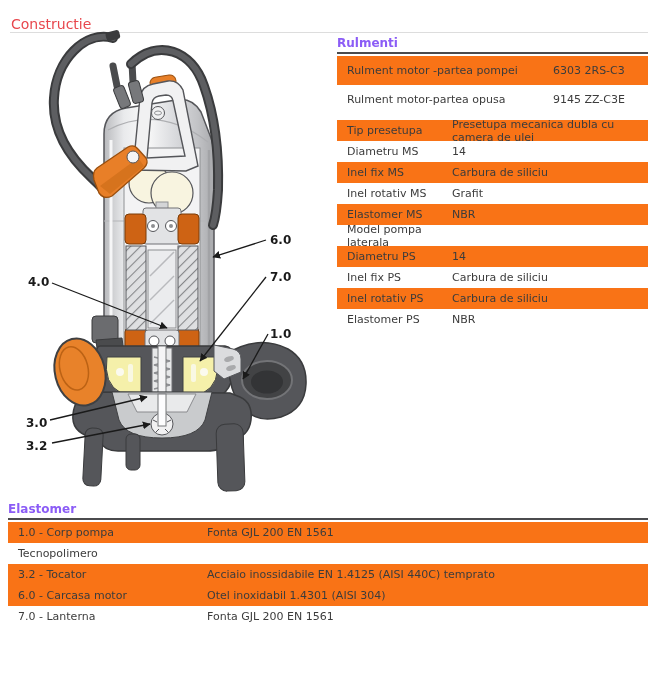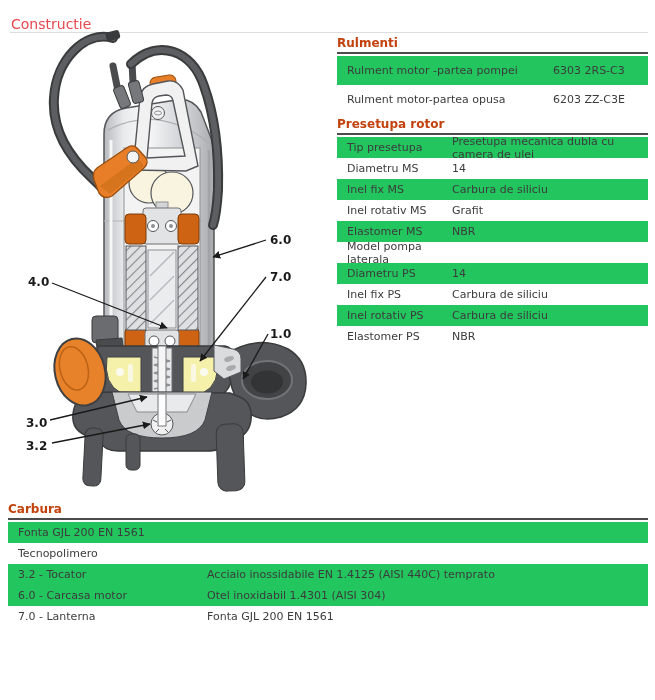--- a/index.html
+++ b/index.html
@@ -11,26 +11,26 @@
   .page-title {
     position:absolute; left:11px; top:16px;
     font-size:14px; color:#e8474d; font-weight:400;
   }
   .title-divider {
     position:absolute; left:10px; top:32px; width:638px; height:1px;
     background:#dddddd;
   }
   .section { position:absolute; }
   .section h3 {
-    margin:0; font-size:12px; font-weight:bold; color:#c2410c;
+    margin:0; font-size:12px; font-weight:bold; color:#8b5cf6;
     line-height:12px; padding-bottom:3px; border-bottom:2px solid #4b4b4d;
   }
   .rows { margin-top:2px; }
   .row { display:flex; align-items:center; padding:0 10px; font-size:11px; color:#3c3c3c; }
-  .row.shaded { background:#22c55e; }
+  .row.shaded { background:#f97316; }
   #rulmenti   { left:337px; top:37px;  width:311px; }
   #presetupa  { left:337px; top:118px; width:311px; }
   #material   { left:8px;   top:503px; width:640px; }
   #rulmenti .row { height:29px; }
   #presetupa .row, #material .row { height:21px; }
   .label { flex:none; }
   .value { flex:1; }
   #rulmenti  .label { width:206px; }
   #presetupa .label { width:105px; }
   #material  .label { width:189px; }
@@ -219,27 +219,26 @@
 
 <div class="section" id="rulmenti">
   <h3>Rulmenti</h3>
   <div class="rows">
     <div class="row shaded">
       <span class="label">Rulment motor -partea pompei</span>
       <span class="value">6303 2RS-C3</span>
     </div>
     <div class="row">
       <span class="label">Rulment motor-partea opusa</span>
-      <span class="value">6203 ZZ-C3E</span>
+      <span class="value">9145 ZZ-C3E</span>
     </div>
   </div>
 </div>
 
 <div class="section" id="presetupa">
-  <h3>Presetupa rotor</h3>
   <div class="rows">
     <div class="row shaded">
       <span class="label">Tip presetupa</span>
       <span class="value">Presetupa mecanica dubla cu camera de ulei</span>
     </div>
     <div class="row">
       <span class="label">Diametru MS</span>
       <span class="value">14</span>
     </div>
     <div class="row shaded">
@@ -270,23 +269,24 @@
       <span class="value">Carbura de siliciu</span>
     </div>
     <div class="row">
       <span class="label">Elastomer PS</span>
       <span class="value">NBR</span>
     </div>
   </div>
 </div>
 
 <div class="section" id="material">
-  <h3>Carbura</h3>
+  <h3>Elastomer</h3>
   <div class="rows">
     <div class="row shaded">
+      <span class="label">1.0 - Corp pompa</span>
       <span class="value">Fonta GJL 200 EN 1561</span>
     </div>
     <div class="row">
       <span class="value">Tecnopolimero</span>
     </div>
     <div class="row shaded">
       <span class="label">3.2 - Tocator</span>
       <span class="value">Acciaio inossidabile EN 1.4125 (AISI 440C) temprato</span>
     </div>
     <div class="row shaded">

